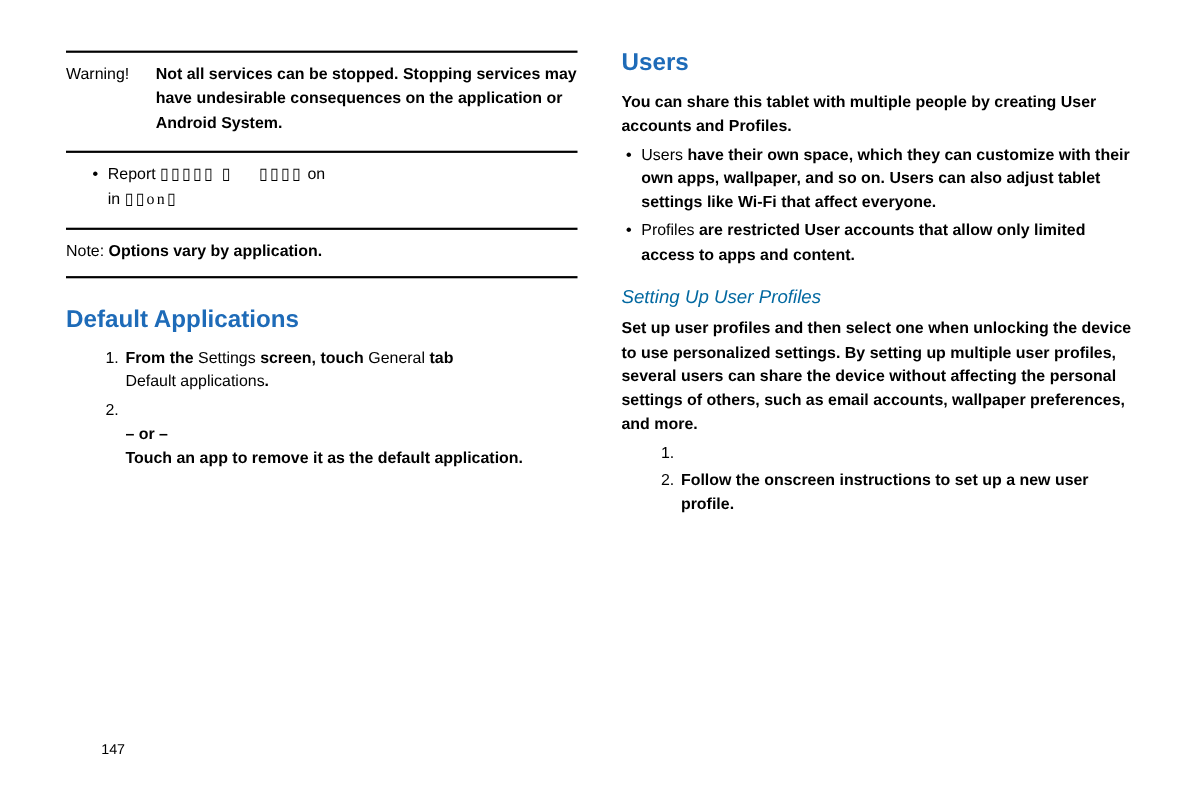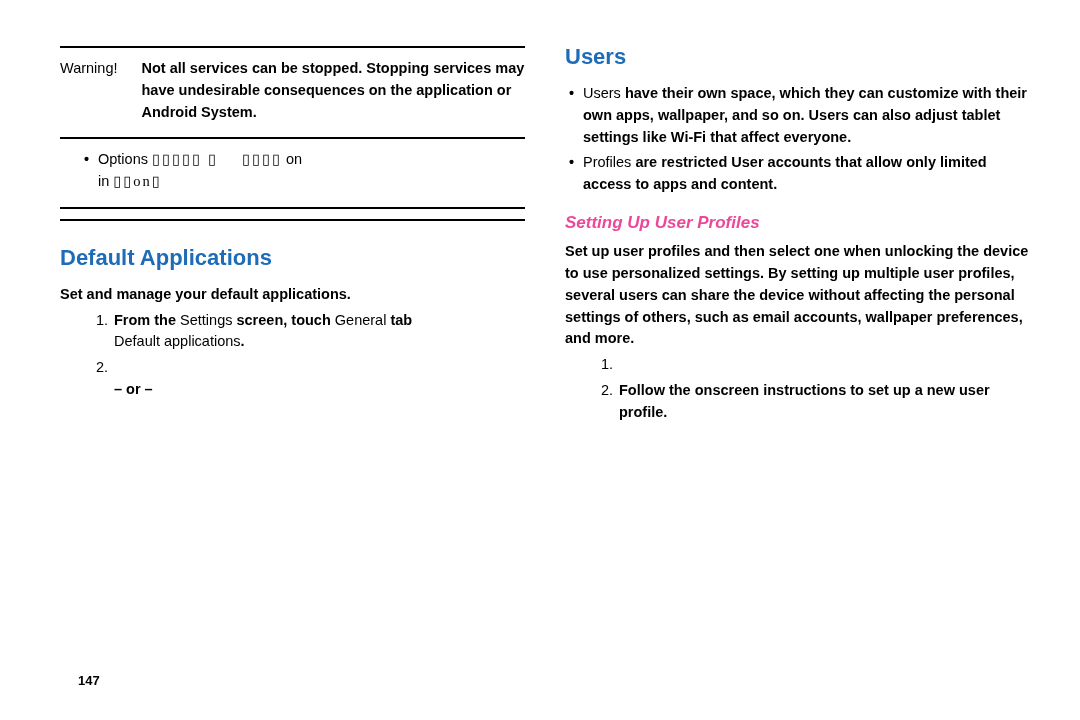--- a/index.html
+++ b/index.html
@@ -33,39 +33,39 @@
     border-top: 2px solid #000;
     margin: 6px 0 10px 0;
   }
   .h1 {
     color: #1e6bb8;
     font-size: 22px;
     font-weight: 900;
     margin: 20px 0 10px 0;
   }
   .h2 {
-    color: #ec4899;
+    color: #0369a1;
     font-size: 17px;
     font-style: italic;
-    font-weight: 700;
+    font-weight: 400;
     margin: 14px 0 6px 0;
   }
   .bold { font-weight: 900; }
   .plain { font-weight: 400; }
   .warn-row { display: flex; gap: 24px; justify-content: flex-end; }
   .warn-label { white-space: nowrap; }
   .bullet-row { display: flex; margin: 4px 0 4px 24px; }
   .bullet-dot { width: 14px; flex: none; font-weight: 900; }
   .num-row   { display: flex; margin: 4px 0 4px 24px; }
   .num-label { width: 24px; flex: none; text-align: right; padding-right: 6px; font-weight: 400; }
   .pagenum {
     position: absolute;
-    left: 78px;
+    left: 92px;
     bottom: 32px;
-    font-weight: 700;
+    font-weight: 400;
     font-size: 13px;
   }
   .add-user-icon {
     display: inline-block;
     width: 16px;
     height: 16px;
     background: #2a5fb4;
     border-radius: 2px;
     vertical-align: -3px;
     position: relative;
@@ -110,56 +110,62 @@
     <div class="rule"></div>
     <div class="warn-row">
       <div class="warn-label plain">Warning!</div>
       <div class="bold">Not all services can be stopped. Stopping services may have undesirable consequences on the application or Android System.</div>
     </div>
     <div class="rule" style="margin-top:14px;"></div>
 
     <div class="bullet-row">
       <div class="bullet-dot">•</div>
       <div>
-        <span class="plain">Options</span>
+        <span class="plain">Report</span>
         <span class="plain" style="letter-spacing:2px;"> ▯▯▯▯▯ ▯ </span>
         <span class="arrowgap"></span>
         <span class="plain" style="letter-spacing:2px;">▯▯▯▯</span>
         <span class="plain">on</span>
         <br>
         <span class="plain">in</span>
         <span class="plain" style="letter-spacing:2px;font-family:Liberation Serif, serif;">▯▯on▯</span>
       </div>
     </div>
 
     <div class="rule" style="margin-top:14px;"></div>
+    <div>
+      <span class="plain">Note:</span>
+      <span> </span>
+      <span class="bold">Options vary by application.</span>
+    </div>
     <div class="rule" style="margin-top:10px;"></div>
 
     <div class="h1">Default Applications</div>
-    <div class="bold">Set and manage your default applications.</div>
 
     <div class="num-row">
       <div class="num-label">1.</div>
       <div>
         <span class="bold">From the</span><span class="plain"> Settings </span><span class="bold">screen, touch </span><span class="plain">General</span><span class="bold"> tab</span><span class="arrowgap"></span><br>
         <span class="plain">Default applications</span><span class="bold">.</span>
       </div>
     </div>
 
     <div class="num-row">
       <div class="num-label">2.</div>
       <div>
         <br>
         <span class="bold">– or –</span><br>
+        <span class="bold">Touch an app to remove it as the default application.</span>
       </div>
     </div>
   </div>
 
   <div class="col right">
     <div class="h1" style="margin-top:0;">Users</div>
+    <div class="bold">You can share this tablet with multiple people by creating User accounts and Profiles.</div>
 
     <div class="bullet-row" style="margin-left:4px;">
       <div class="bullet-dot">•</div>
       <div>
         <span class="plain">Users</span><span class="bold"> have their own space, which they can customize with their own apps, wallpaper, and so on. Users can also adjust tablet settings like Wi-Fi that affect everyone.</span>
       </div>
     </div>
     <div class="bullet-row" style="margin-left:4px;">
       <div class="bullet-dot">•</div>
       <div>

